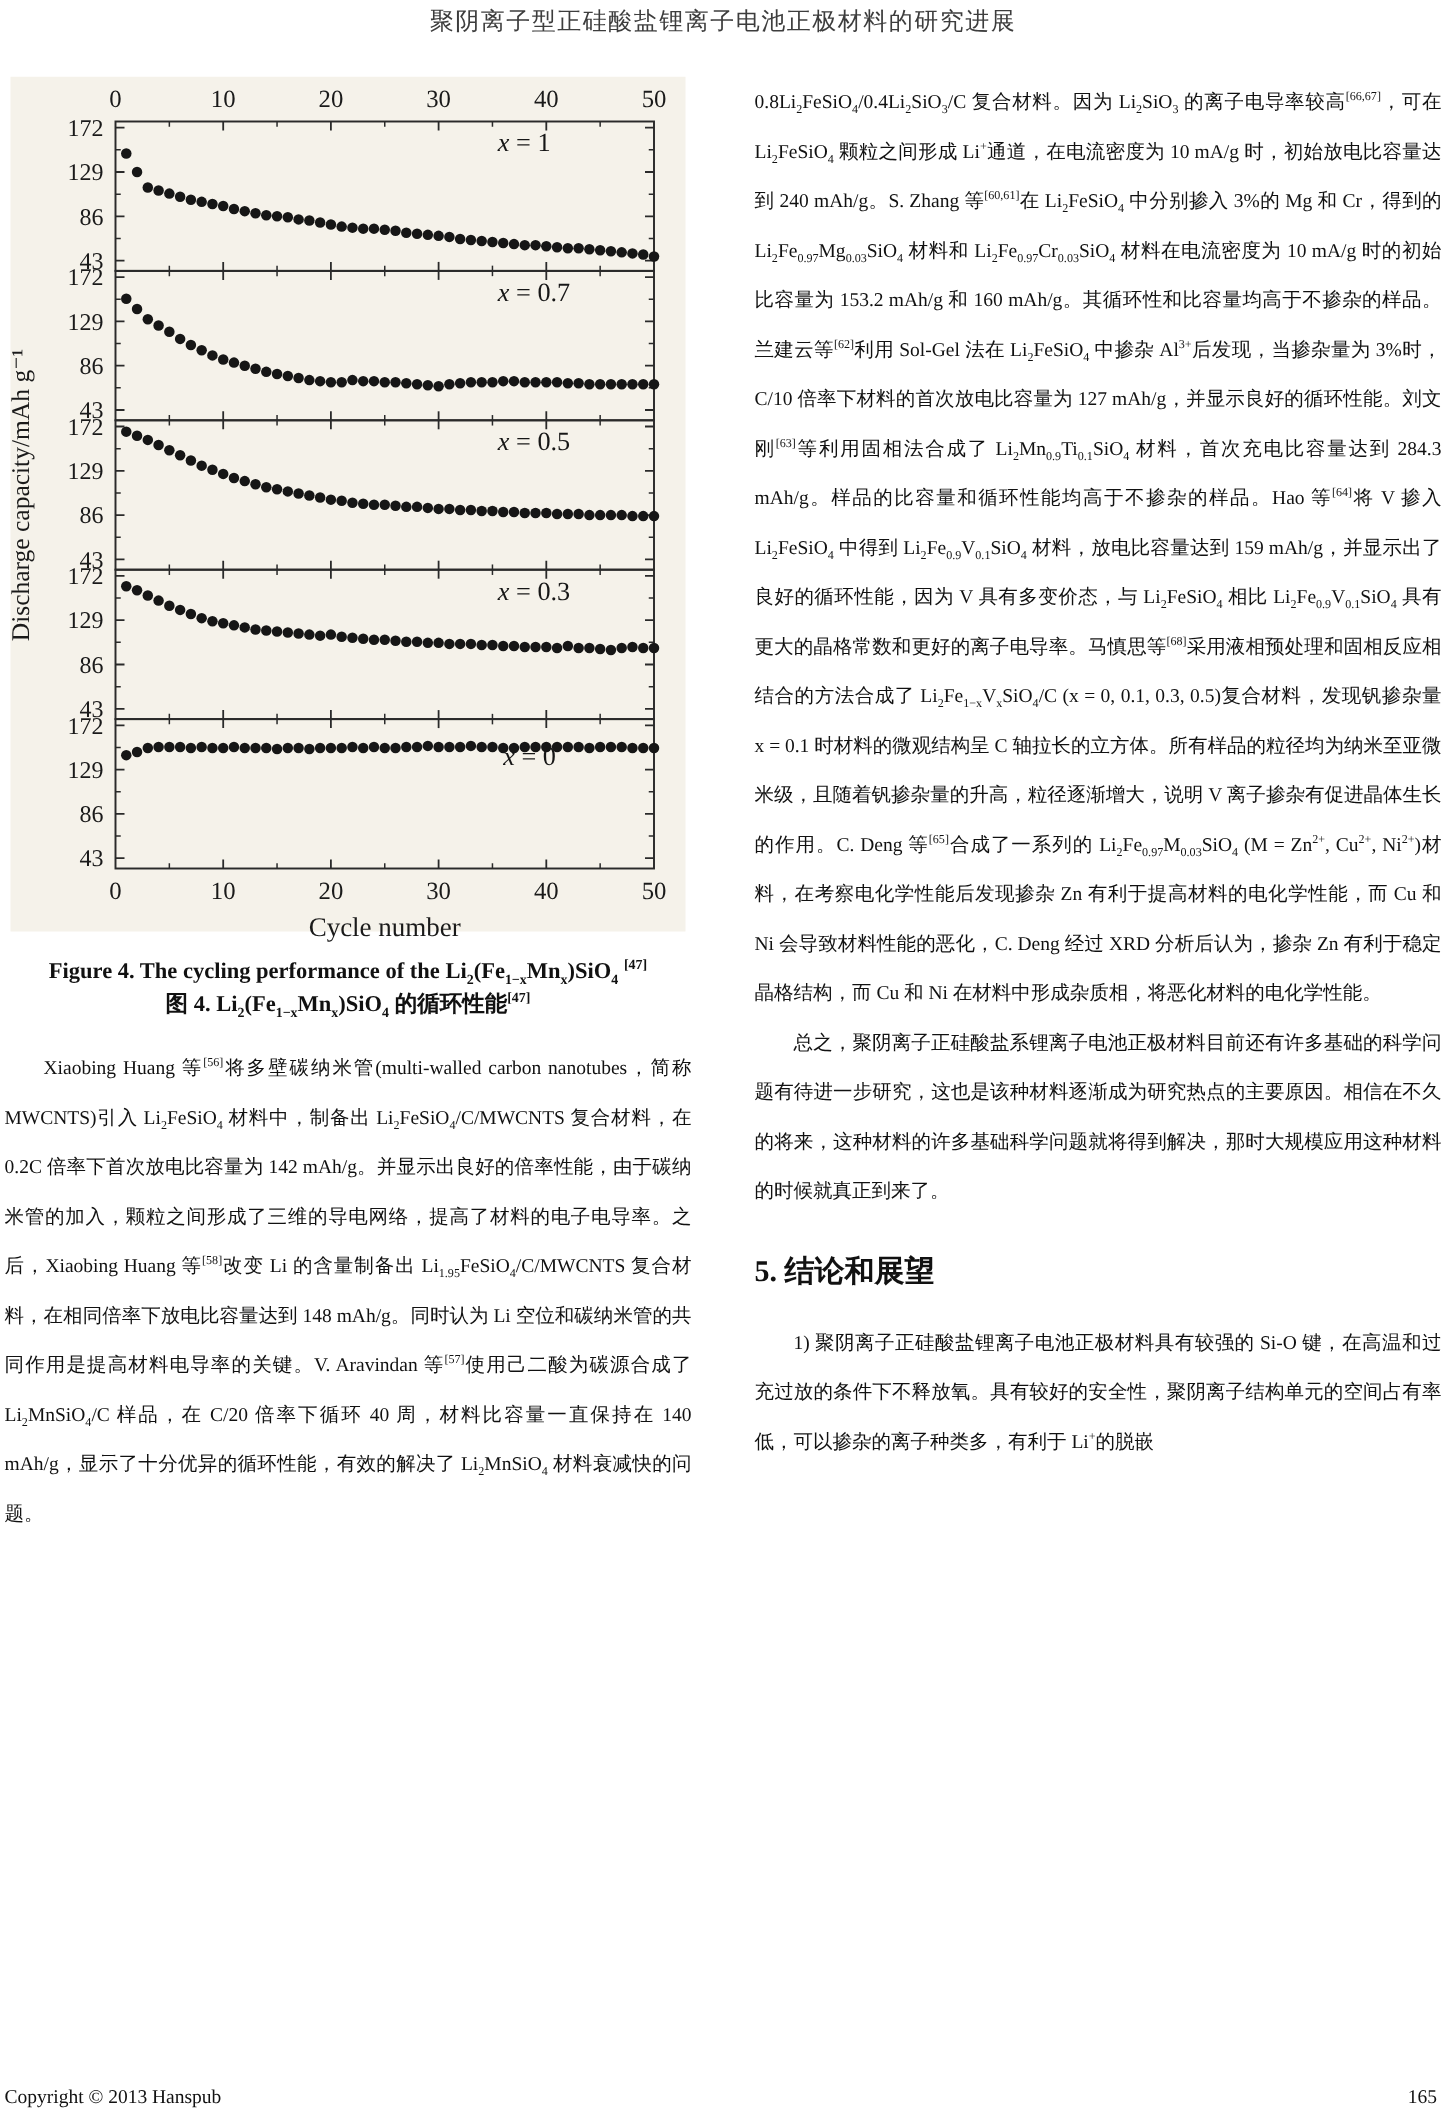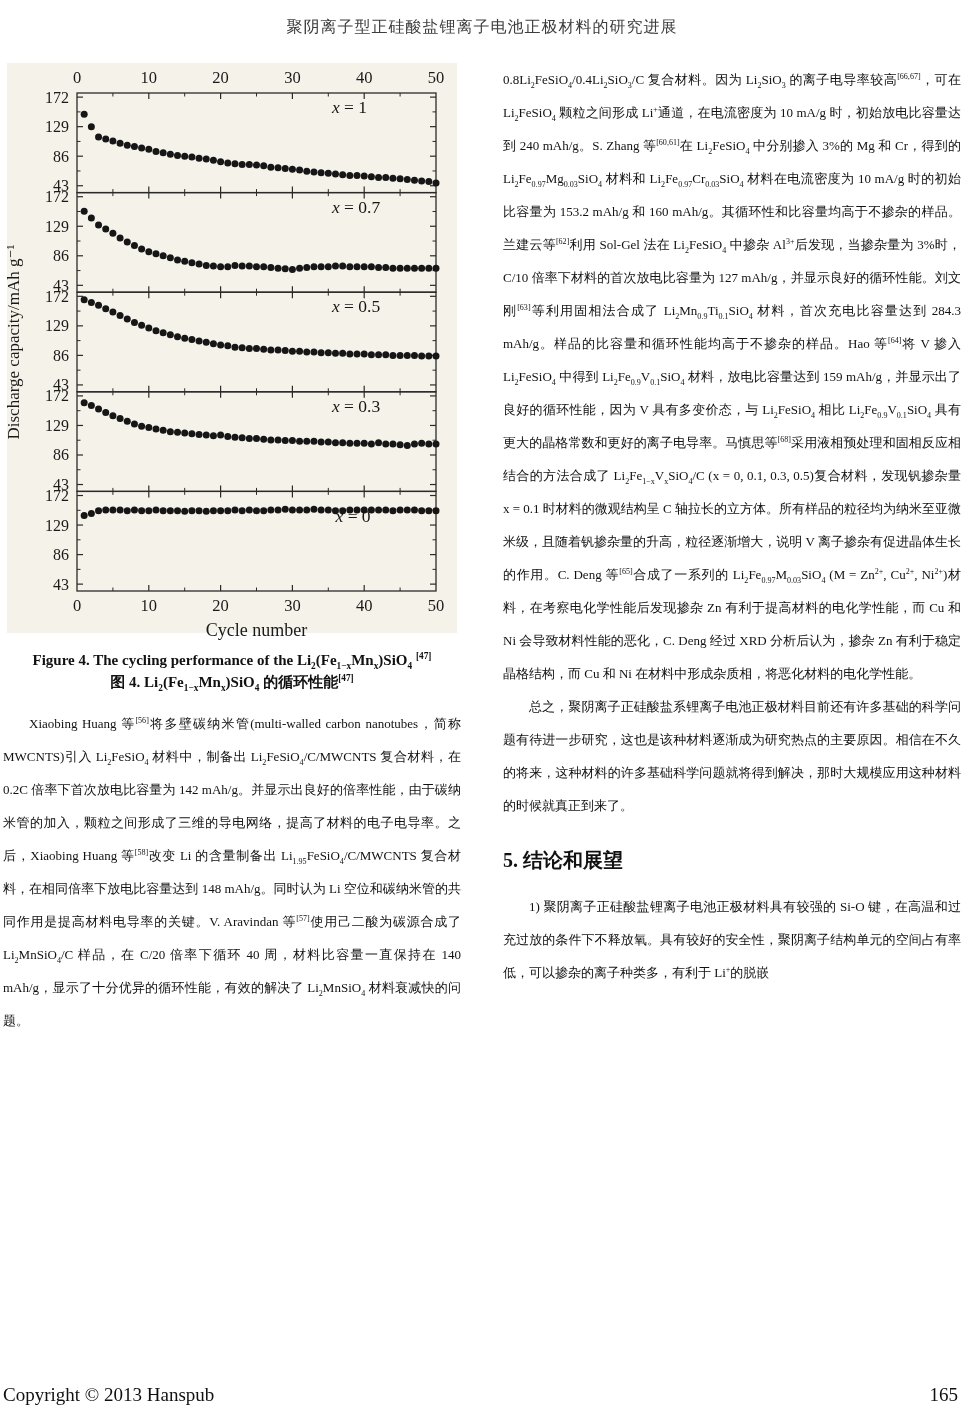--- a/index.html
+++ b/index.html
@@ -5,21 +5,21 @@
   * { margin:0; padding:0; box-sizing:border-box; }
   html,body { background:#ffffff; }
   body {
     width:964px; height:1414px;
     font-family:"Liberation Serif","DejaVu Serif",serif;
     color:#111111;
     position:relative; overflow:hidden;
   }
   .page { position:relative; width:964px; height:1414px; }
   .header-title {
-    padding-top:14px; text-align:center;
+    padding-top:2px; text-align:center;
     font-size:16px; line-height:26px; color:#3d3d3d;
     letter-spacing:1px;
   }
   .columns { display:flex; gap:42px; padding:0 3px; margin-top:23px; }
   .col { width:458px; }
   .fig { display:block; }
   .fig svg { display:block; }
   figcaption { margin-top:8px; margin-bottom:14px; text-align:center; }
   .cap-line { font-weight:bold; font-size:15px; line-height:22px; }
   .body-p {
@@ -29,21 +29,21 @@
   sup { font-size:0.62em; vertical-align:super; line-height:0; }
   sub { font-size:0.62em; vertical-align:sub; line-height:0; }
   .sec-heading {
     font-size:20px; font-weight:bold; line-height:26px;
     margin:25px 0 17px 0;
     font-family:Liberation Serif, serif;
   }
   .footer {
     position:absolute; left:3px; right:6px; bottom:8px;
     display:flex; justify-content:space-between;
-    font-size:19px; color:#111;font-family:Liberation Serif, serif;
+    font-size:13px; color:#111;font-family:Liberation Serif, serif;
   }
 </style>
 </head>
 <body>
 
 <div class="page">
 
   <div class="header-title">聚阴离子型正硅酸盐锂离子电池正极材料的研究进展</div>
 
   <div class="columns">

